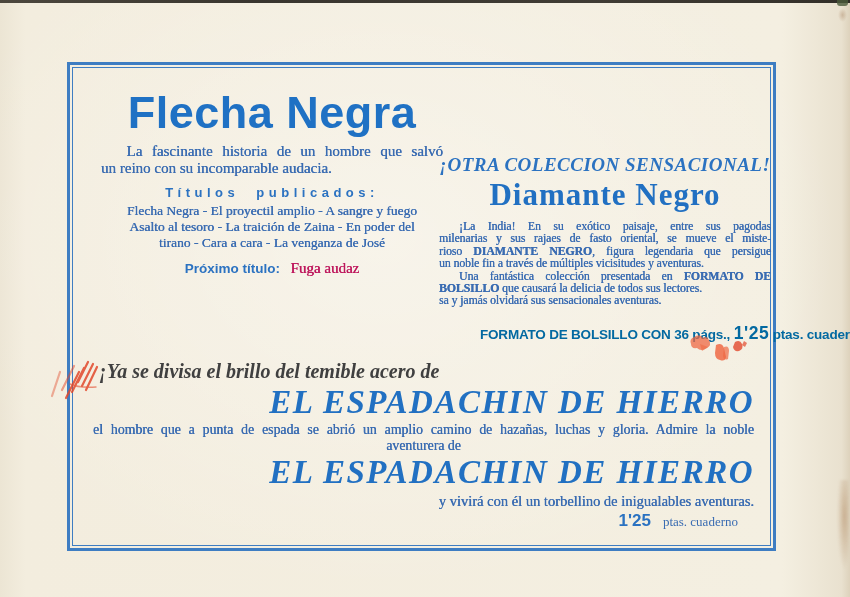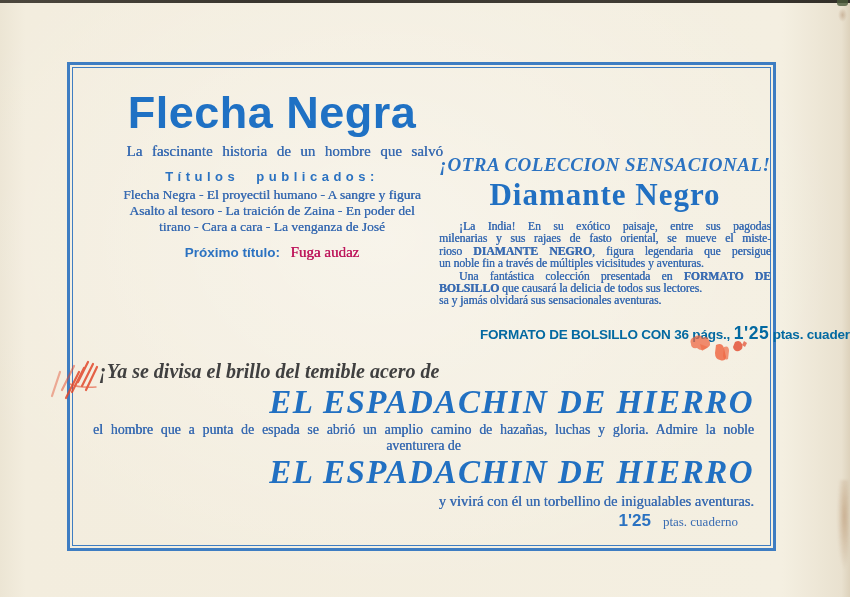--- a/index.html
+++ b/index.html
@@ -82,24 +82,25 @@
 <div class="right-stain"></div>
 <div class="right-stain2"></div>
 
 <div class="frame">
   <div class="frame-inner">
 
     <div class="left-col">
       <div class="fn-title">Flecha Negra</div>
       <div class="intro semib">
           <div class="pline just ind"><span>La fascinante historia de un hombre que salvó</span></div>
+          <div class="pline last"><span>un reino con su incomparable audacia.</span></div>
         </div>
       <div class="titles-head">Títulos publicados:</div>
       <div class="titles-list semib">
-          <div>Flecha Negra - El proyectil humano - A sangre y figura</div>
+          <div>Flecha Negra - El proyectil amplio - A sangre y fuego</div>
           <div>Asalto al tesoro - La traición de Zaina - En poder del</div>
           <div>tirano - Cara a cara - La venganza de José</div>
         </div>
       <div class="next-line">
         <span class="next-label">Próximo título:</span>
         <span>&nbsp;</span>
         <span class="next-title semib">Fuga audaz</span>
       </div>
     </div>
 

